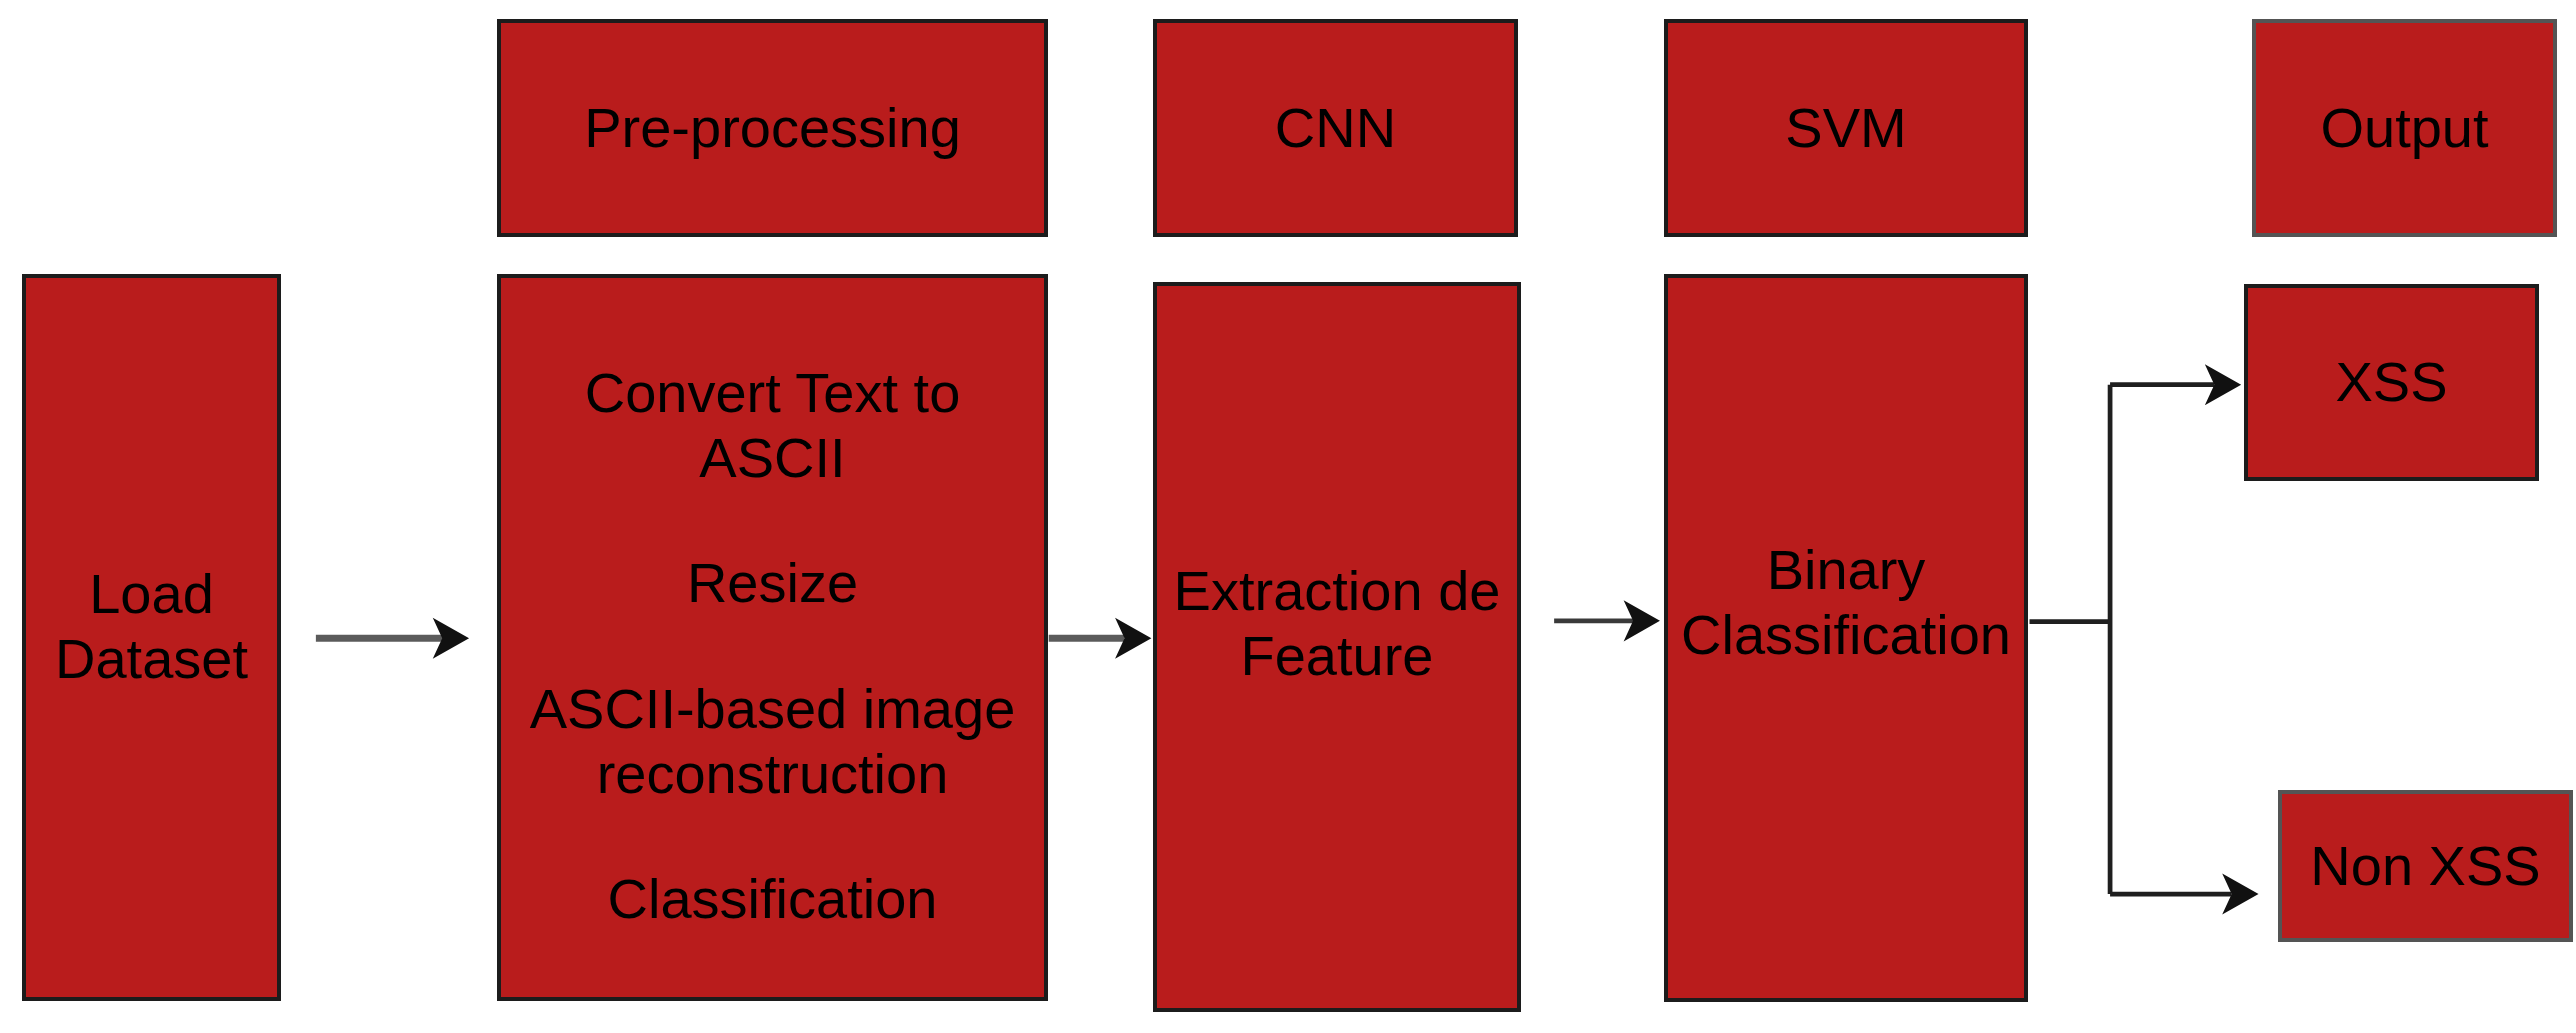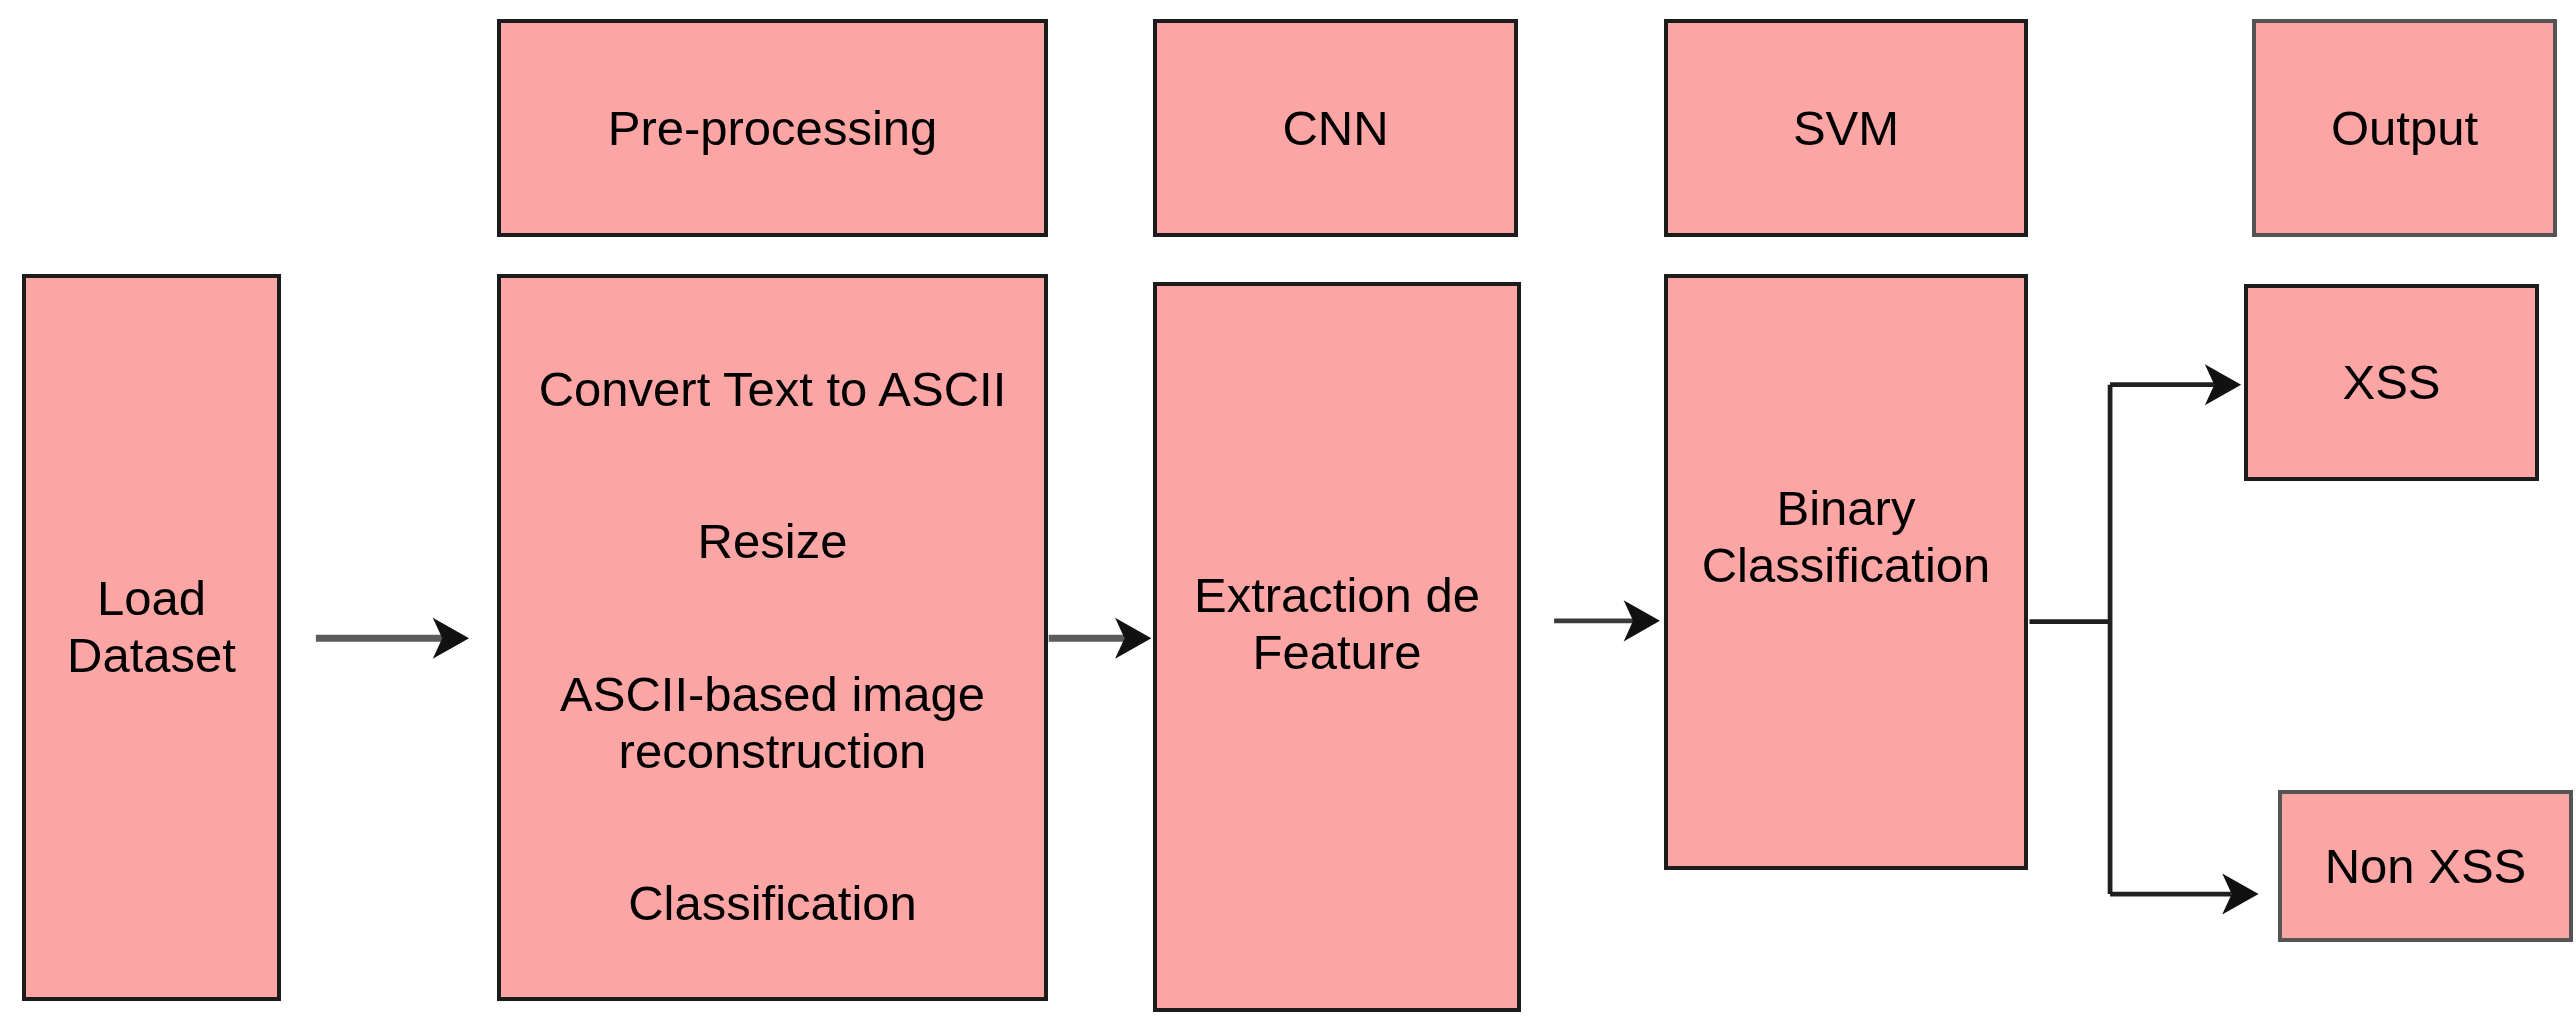--- a/index.html
+++ b/index.html
@@ -9,39 +9,39 @@
     height: 1034px;
     background: #ffffff;
     font-family: "Liberation Sans", sans-serif;
     color: #000000;
     overflow: hidden;
   }
   .node {
     position: absolute;
     box-sizing: border-box;
     border: 4px solid #1c1c1c;
-    background: #fca5a5;
+    background: #b91c1c;
     display: flex;
     align-items: center;
     justify-content: center;
     text-align: center;
-    font-size: 49px;
+    font-size: 56px;
     line-height: 1.16;
   }
   .node.light { border-color: #545454; margin-left: 16px; }
 
   #load-dataset   { left: 22px;   top: 274px;  width: 259px; height: 727px; padding: 15px 32px 36px; }
   #pre-header     { left: 497px;  top: 19px;   width: 551px; height: 218px; }
   #pre-content    { left: 497px;  top: 274px;  width: 551px; height: 727px;
                     flex-direction: column; justify-content: space-between;
                     padding: 83px 12px 65px; }
   #cnn-header     { left: 1153px; top: 19px;   width: 365px; height: 218px; }
   #cnn-content    { left: 1153px; top: 282px;  width: 368px; height: 730px; padding: 0 4px 47px; }
   #svm-header     { left: 1664px; top: 19px;   width: 364px; height: 218px; }
-  #svm-content    { left: 1664px; top: 274px;  width: 364px; height: 596px; padding: 16px 12px 87px; }
+  #svm-content    { left: 1664px; top: 274px;  width: 364px; height: 728px; padding: 16px 12px 87px; }
   #output-header  { left: 2236px; top: 19px;   width: 305px; height: 218px; }
   #xss            { left: 2244px; top: 284px;  width: 295px; height: 197px; }
   #non-xss        { left: 2262px; top: 790px; width: 295px; height: 152px; }
 
   .step { width: 100%; }
   .arrows {
     position: absolute;
     left: 0; top: 0;
     width: 2576px; height: 1034px;
     pointer-events: none;

